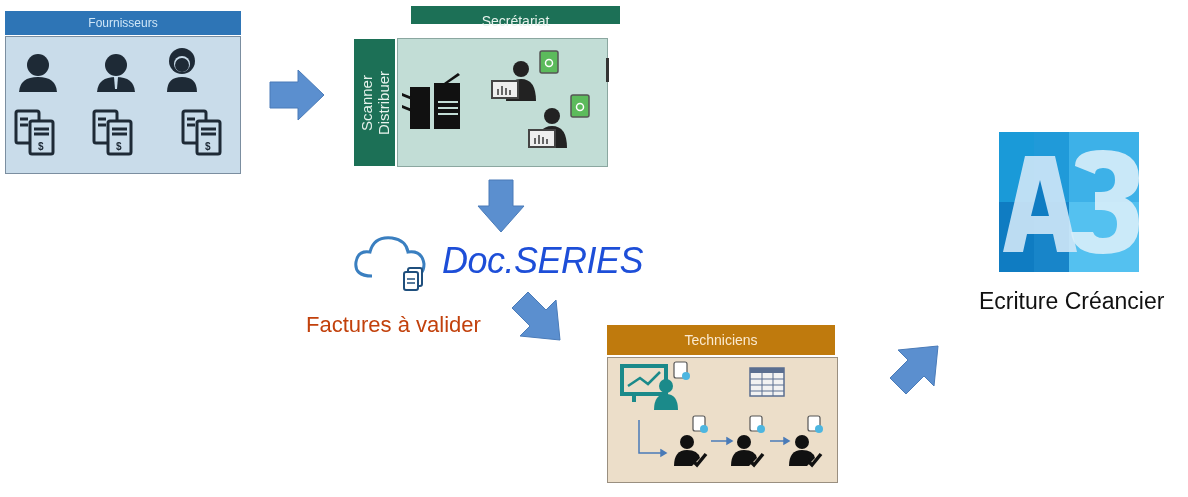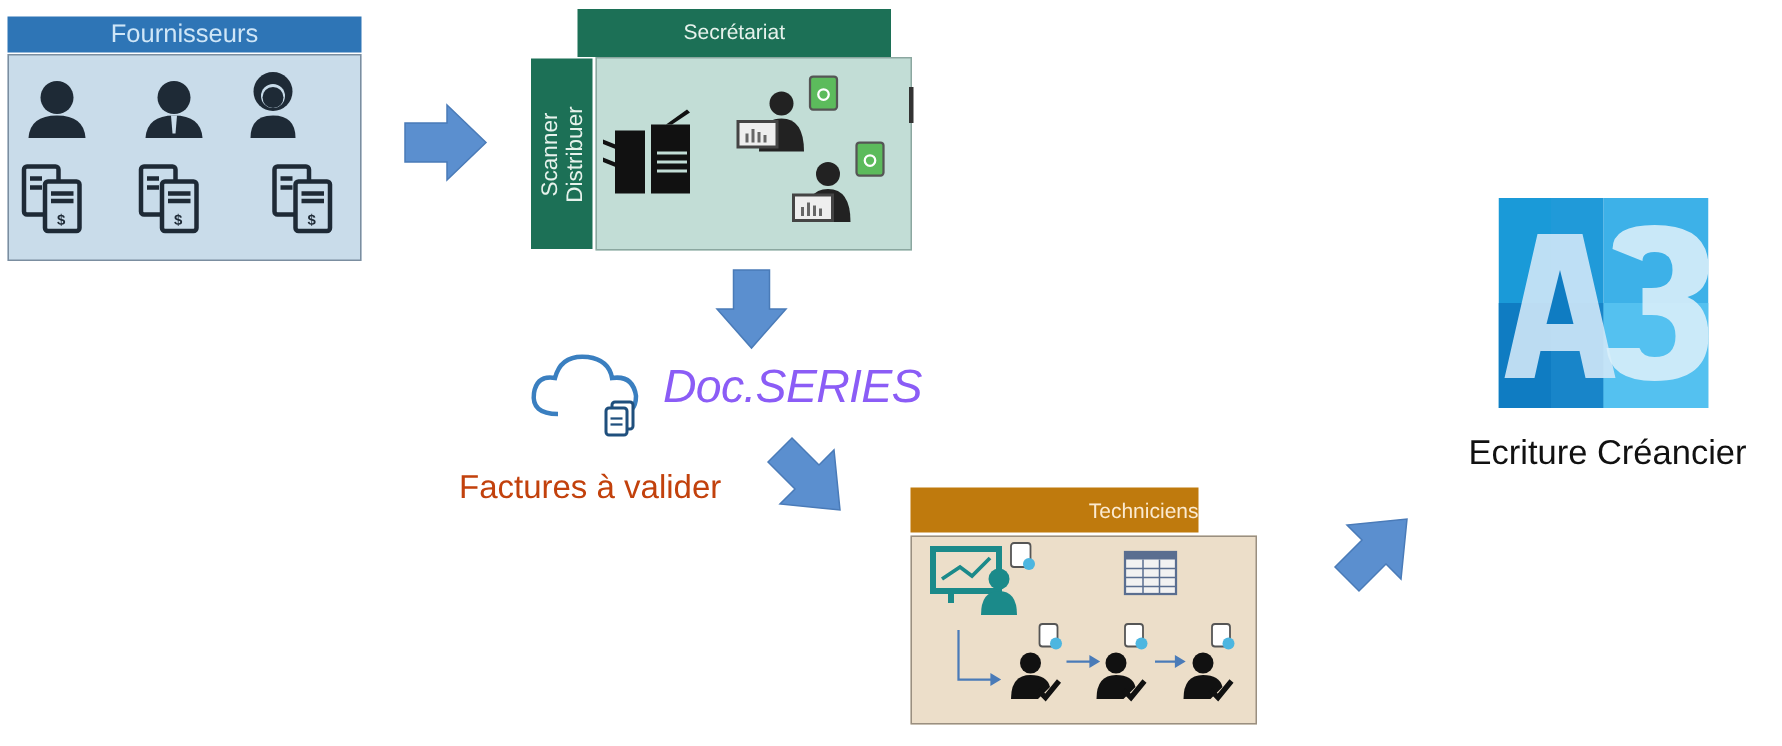--- a/index.html
+++ b/index.html
@@ -7,30 +7,30 @@
       width: 1188px; height: 497px; position: relative; overflow: hidden;
       background: #ffffff;
       font-family: "Liberation Sans", "DejaVu Sans", sans-serif;
     }
     .abs { position: absolute; }
 
     
     #fournisseurs-header {
       left: 5px; top: 11px; width: 236px; height: 24px;
       background: #2e75b6; color: #cfe6f7;
-      font-size: 17px; text-align: center; line-height: 24px;
+      font-size: 12px; text-align: center; line-height: 24px;
     }
     #fournisseurs-body {
       left: 5px; top: 36px; width: 234px; height: 136px;
       background: #c9dcea; border: 1px solid #7b8ea0;
     }
 
     
     #secretariat-header {
-      left: 385px; top: 6px; width: 209px; height: 32px;
+      left: 411px; top: 6px; width: 209px; height: 18px;
       background: #1c7056; color: #e6f2ec;
       font-size: 14px; text-align: center; line-height: 30px;
     }
     #secretariat-body {
       left: 397px; top: 38px; width: 209px; height: 127px;
       background: #c2ddd6; border: 1px solid #8ba7a0;
     }
     #scanner-tab {
       left: 354px; top: 39px; width: 41px; height: 127px;
       background: #1c7056;
@@ -39,38 +39,38 @@
       position: absolute; left: 50%; top: 50%;
       transform: translate(-50%, -50%) rotate(-90deg);
       color: #e6f2ec; font-size: 15px; line-height: 17px; text-align: center; white-space: nowrap;
     }
     #secretariat-edge {
       left: 606px; top: 58px; width: 3px; height: 24px; background: #333;
     }
 
     
     #techniciens-header {
-      left: 607px; top: 325px; width: 192px; height: 30px;
+      left: 607px; top: 325px; width: 228px; height: 30px;
       background: #bf7a0d; color: #fbead0;
-      font-size: 14px; text-align: right; line-height: 30px;
+      font-size: 14px; text-align: center; line-height: 30px;
     }
     #techniciens-body {
       left: 607px; top: 357px; width: 229px; height: 124px;
       background: #ecdec9; border: 1px solid #9a8f80;
     }
 
     
     #factures-label {
       left: 306px; top: 312px; font-size: 22px; color: #c2410c;
     }
     #ecriture-label {
       left: 979px; top: 288px; font-size: 23px; color: #111;
     }
     #docseries-text {
-      left: 442px; top: 240px; font-size: 31px; font-style: italic; color: #8b5cf6; letter-spacing: -0.5px;
+      left: 442px; top: 240px; font-size: 36px; font-style: italic; color: #1d4ed8; letter-spacing: -0.5px;
     }
 
     
     #a3-logo { left: 999px; top: 132px; width: 140px; height: 140px; }
   </style>
 </head>
 <body>
 
 <div class="abs" id="fournisseurs-header">
   <span>Fournisseurs</span>

